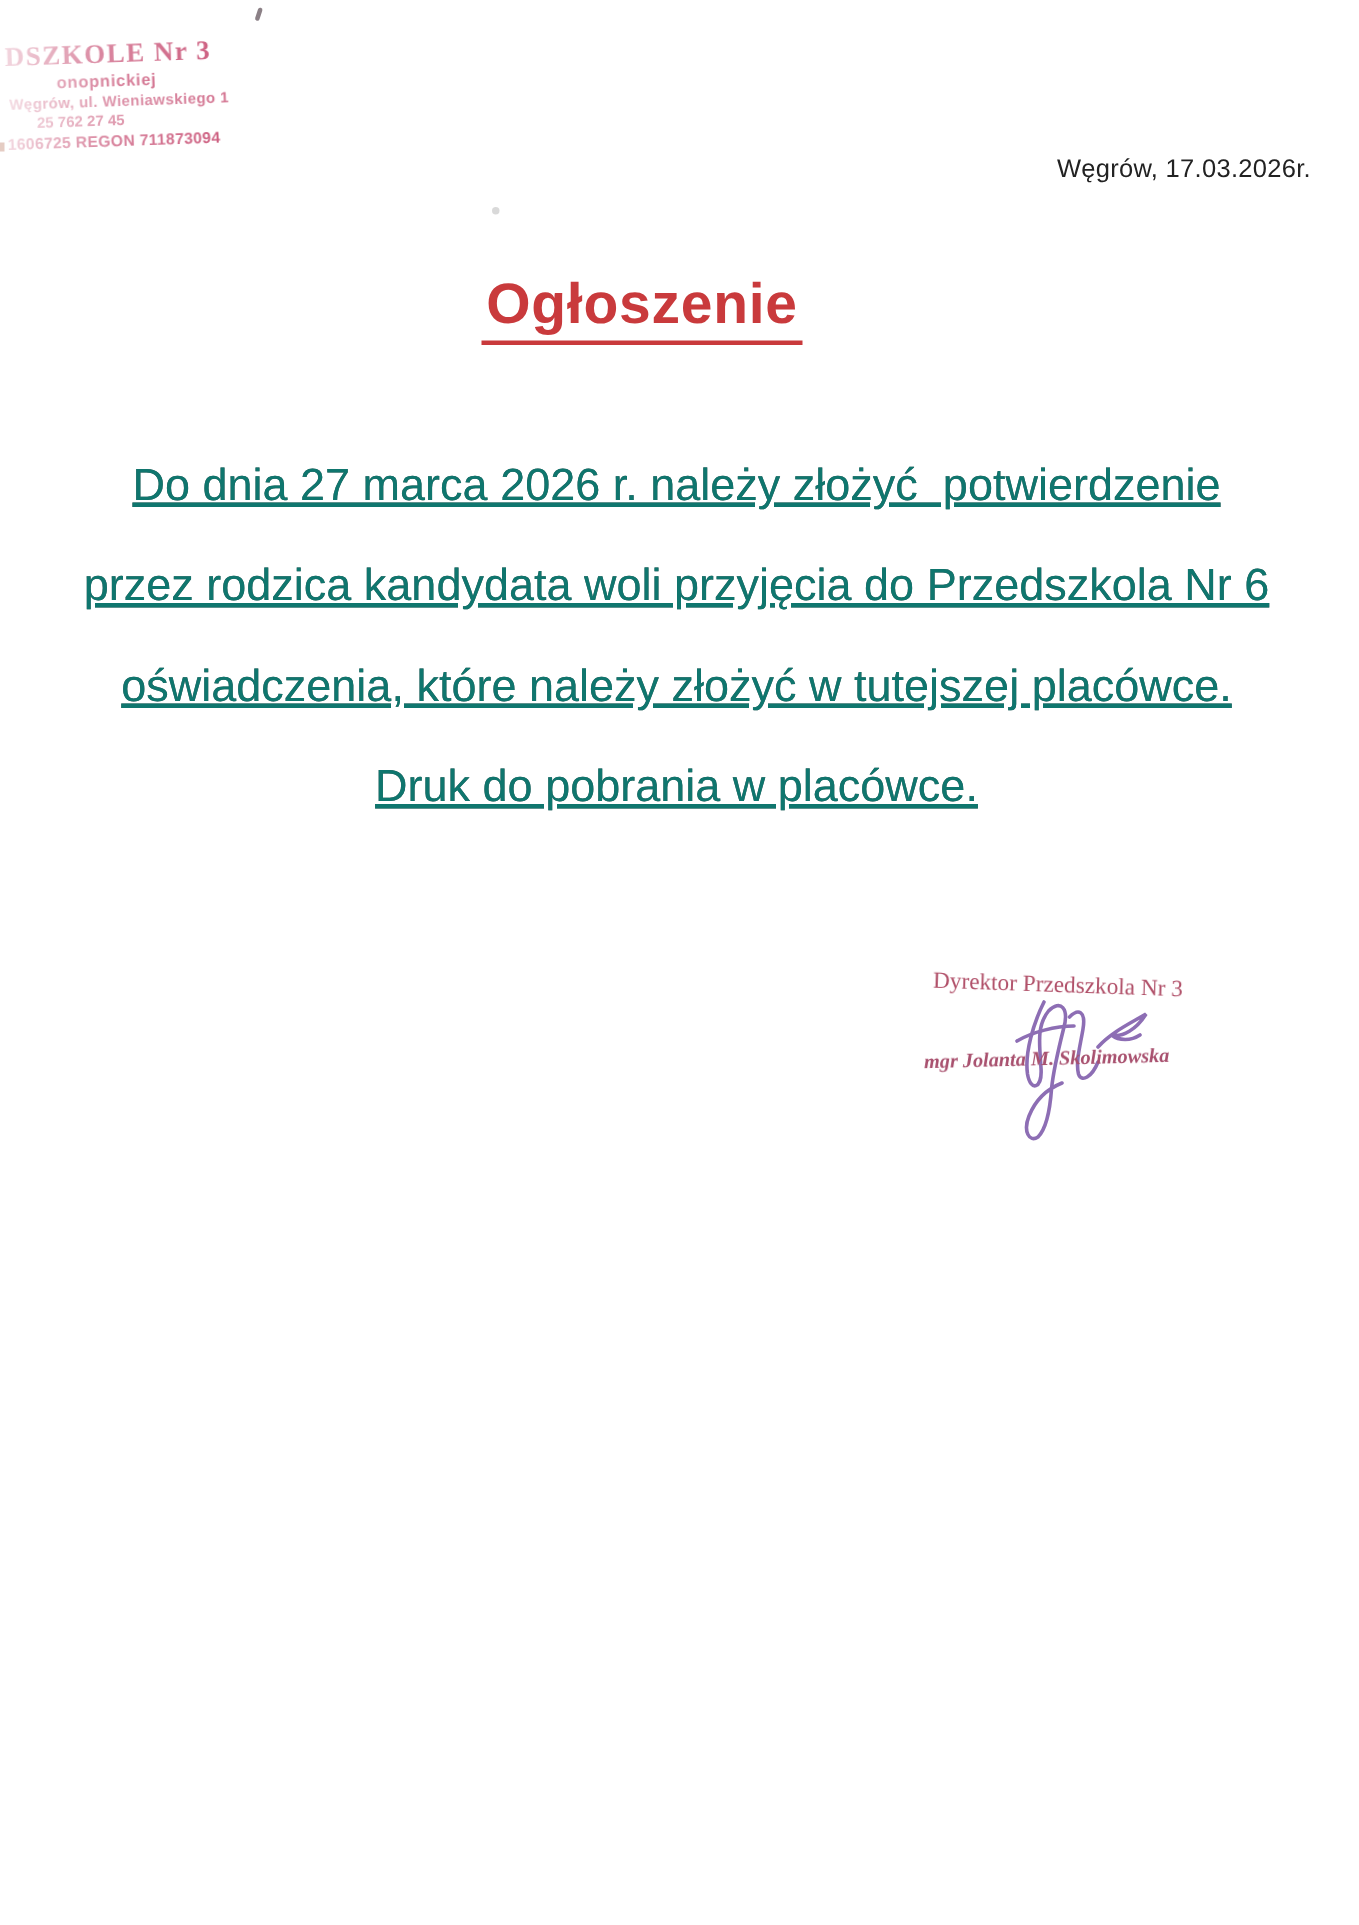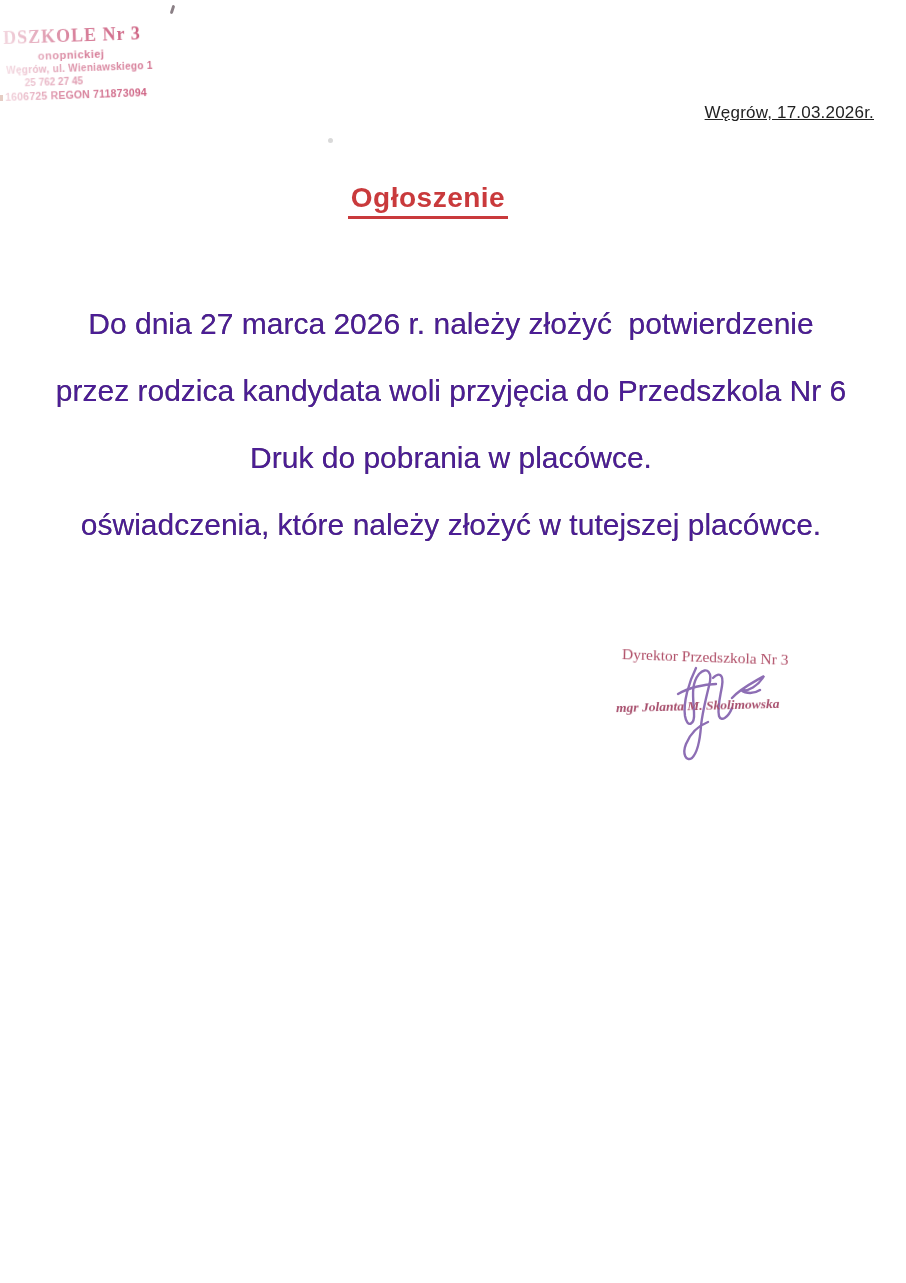--- a/index.html
+++ b/index.html
@@ -23,40 +23,41 @@
   }
   .stamp-l1{font-family:"Liberation Serif", serif;font-weight:bold;font-size:18px;letter-spacing:1px;}
   .stamp-l2{font-weight:bold;font-size:11px;padding-left:34px;margin-top:2px;letter-spacing:.5px;}
   .stamp-l3{font-weight:bold;font-size:10px;padding-left:2px;margin-top:2px;letter-spacing:.3px;opacity:.85;}
   .stamp-l4{font-weight:bold;font-size:10px;padding-left:20px;margin-top:2px;opacity:.8;}
   .stamp-l5{font-weight:bold;font-size:10.5px;margin-top:2px;letter-spacing:.2px;}
 
   
   #date-line{
     position:absolute;top:103px;right:32px;
-    font-size:17px;color:#222;letter-spacing:.2px;text-decoration:underline;
+    font-size:17px;color:#222;letter-spacing:.2px;
   }
 
   
   #title-wrap{position:absolute;top:182px;left:0;width:856px;text-align:center;}
   #doc-title{
     display:inline-block;
-    font-size:28px;font-weight:bold;color:#c93a3c;
+    font-size:38px;font-weight:bold;color:#c93a3c;
     border-bottom:3px solid #c93a3c;
     padding:0 3px 2px 3px;
     letter-spacing:.5px;
   }
 
   
   #body-text{
     position:absolute;top:290px;left:28px;width:846px;
     text-align:center;
-    font-size:30px;color:#4c1d95;
+    font-size:30px;color:#0f766e;
     line-height:67px;
     text-shadow:0 0 .4px rgba(0,0,0,.65);
+    text-decoration:underline;
   }
   .body-line{white-space:pre;}
 
   
   #signature-block{position:absolute;left:600px;top:640px;width:290px;height:130px;}
   #signature-role{
     position:absolute;left:22px;top:8px;
     font-family:"Liberation Serif", serif;
     font-size:15.5px;color:#b04f68;
     transform:rotate(2deg);
@@ -94,22 +95,22 @@
 
   <div id="date-line">Węgrów, 17.03.2026r.</div>
 
   <div id="title-wrap">
     <span id="doc-title">Ogłoszenie</span>
   </div>
 
   <div id="body-text">
     <div class="body-line">Do dnia 27 marca 2026 r. należy złożyć  potwierdzenie</div>
     <div class="body-line">przez rodzica kandydata woli przyjęcia do Przedszkola Nr 6</div>
+    <div class="body-line">oświadczenia, które należy złożyć w tutejszej placówce.</div>
     <div class="body-line">Druk do pobrania w placówce.</div>
-    <div class="body-line">oświadczenia, które należy złożyć w tutejszej placówce.</div>
   </div>
 
   <div id="signature-block">
     <div id="signature-role">Dyrektor Przedszkola Nr 3</div>
     <svg id="signature-scribble" width="130" height="110" viewBox="0 0 130 110">
       <g fill="none" stroke="#7a55a8" stroke-width="2.4" stroke-linecap="round" opacity="0.85">
         <path d="M38,14 C31,28 25,48 27,62 C29,74 37,72 36,58 C35,42 33,30 41,20 C49,12 55,18 51,32 C47,48 44,62 43,72 C42,86 40,98 34,104 C28,108 24,100 28,90 C32,80 40,72 50,68"></path>
         <path d="M55,24 C61,18 66,20 64,32 C62,44 59,54 61,62 C63,68 70,64 74,54"></path>
         <path d="M74,44 C83,34 96,28 106,22 C100,32 90,38 83,36 C88,40 96,40 102,36"></path>
         <path d="M20,40 C30,34 46,30 58,30"></path>

